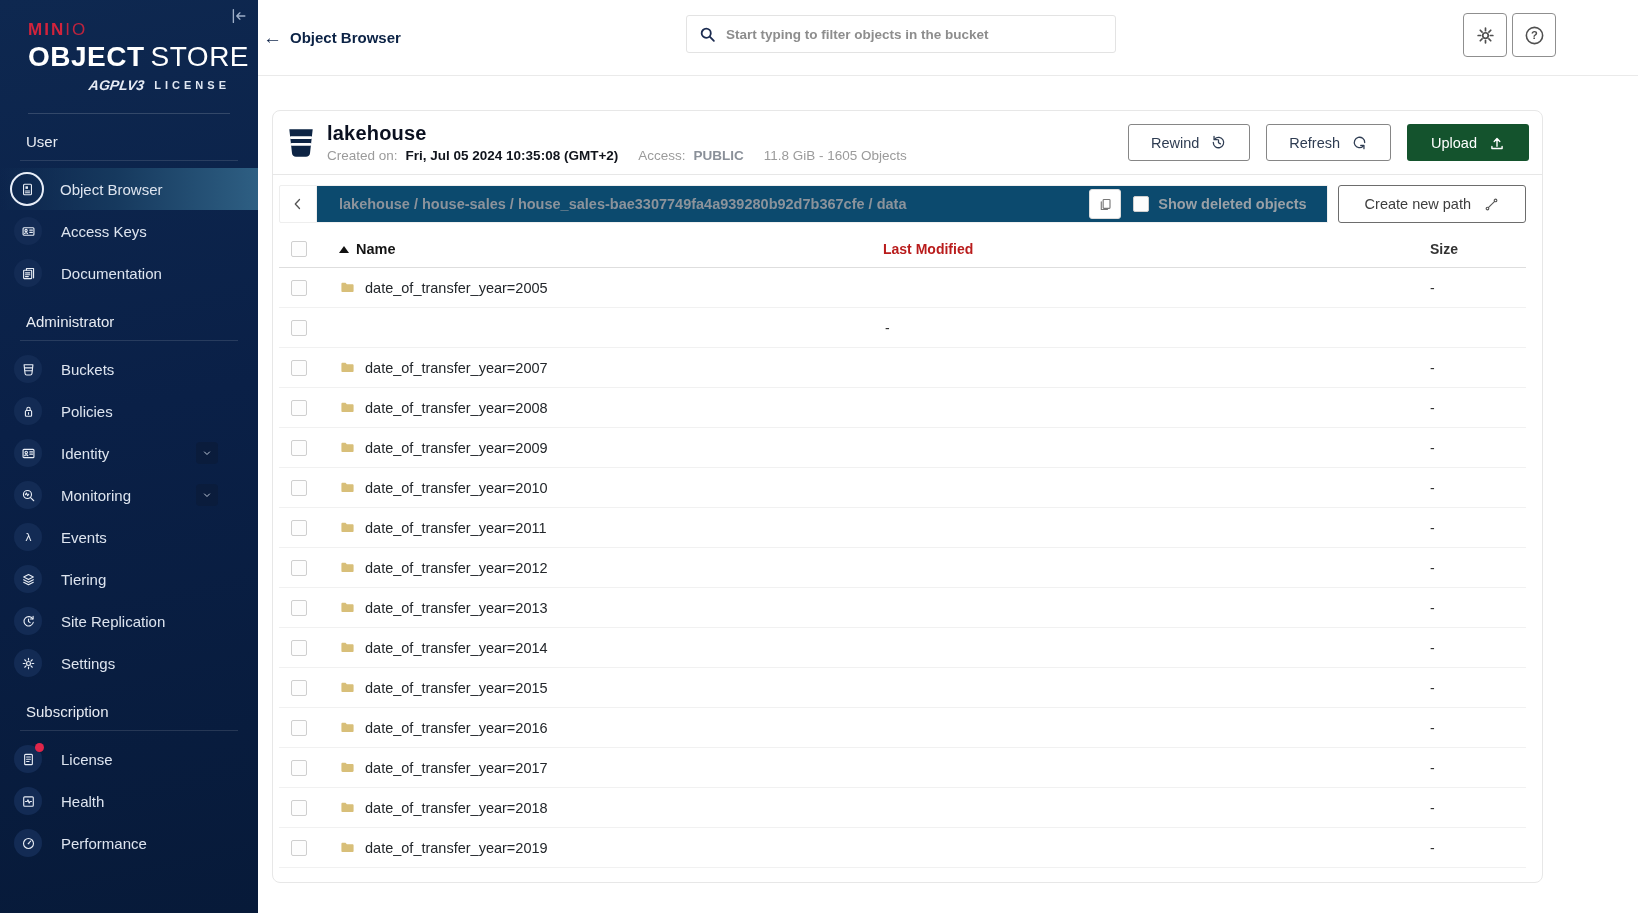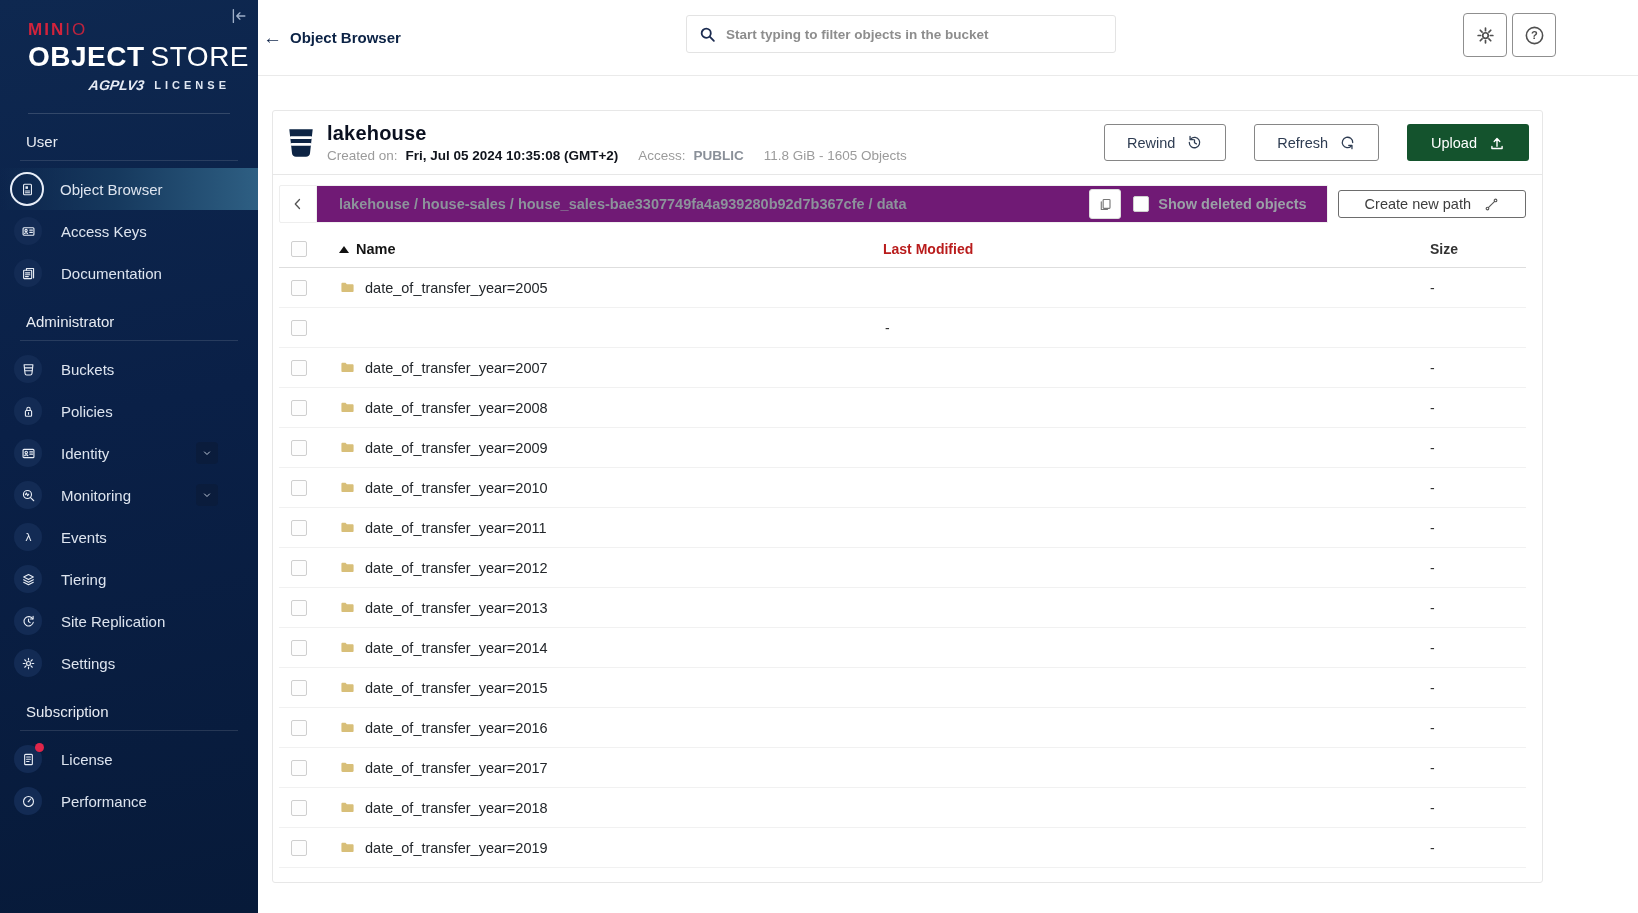--- a/index.html
+++ b/index.html
@@ -56,53 +56,53 @@
   .search-icn { width:17px; height:17px; color:#1b2b50; flex:none; }
   .searchbox input { border:none; outline:none; flex:1; font-family:inherit; font-size:13.5px;
     font-weight:600; color:#333; background:transparent; }
   .searchbox input::placeholder { color:#8d8d8d; opacity:1; }
   .top-actions { position:absolute; right:82px; top:13px; display:flex; gap:5px; }
   .top-actions button { width:44px; height:44px; border:1px solid #8f8f8f; border-radius:4px;
     background:#fff; display:flex; align-items:center; justify-content:center; cursor:pointer; }
   .top-actions .icn { width:21px; height:21px; color:#4f4f4f; }
 
   
-  .card { margin:34px 95px 0 14px; border:1px solid #e7e7e7; border-radius:3px; background:#fff; }
+  .card { margin:34px 95px 0 14px; border:1px solid #e7e7e7; border-radius:8px; background:#fff; }
   .bucket-head { display:flex; align-items:center; padding:11px 13px 11px 15px; border-bottom:1px solid #e7e7e7; }
   .bucket-icn { width:26px; height:30px; color:#0d2444; margin-right:13px; flex:none; }
   .bucket-name { font-size:20px; font-weight:800; color:#0a1020; letter-spacing:.2px; }
   .bucket-sub { display:flex; align-items:center; gap:8px; margin-top:3px; font-size:13.5px; color:#9b9b9b; }
   .bucket-sub .val { font-weight:700; color:#10141c; }
   .bucket-sub .muted { font-weight:700; color:#8a9099; }
   .bucket-sub .sep { margin-left:12px; }
-  .bucket-actions { margin-left:auto; display:flex; gap:28px; align-items:center; }
+  .bucket-actions { margin-left:auto; display:flex; gap:16px; align-items:center; }
   .btn-outline { height:37px; border:1px solid #868686; border-radius:3px; background:#fff;
     color:#2e3c52; font-size:14.5px; font-family:inherit; display:flex; align-items:center;
     gap:11px; padding:0 22px; cursor:pointer; }
   .btn-outline .icn { width:17px; height:17px; color:#2e3c52; }
   .btn-primary { height:37px; border:none; border-radius:3px; background:#14532d; color:#fff;
     font-size:14.5px; font-family:inherit; display:flex; align-items:center; gap:12px;
     padding:0 24px; cursor:pointer; }
   .btn-primary .icn { width:16px; height:16px; color:#fff; }
 
   .browse { padding:10px 16px 14px 6px; }
   .pathbar { display:flex; align-items:center; height:38px; margin-bottom:8px; }
   .nav-back { width:38px; height:38px; border:1px solid #eee; background:#fff;
     display:flex; align-items:center; justify-content:center; cursor:pointer; border-radius:2px 0 0 2px; }
   .nav-back .icn { width:14px; height:14px; color:#555; }
-  .crumb-strip { flex:1; height:38px; background:#701a75; border:1px solid #f0f0f0; border-left:none;
+  .crumb-strip { flex:1; height:38px; background:#0c4a6e; border:1px solid #f0f0f0; border-left:none;
     display:flex; align-items:center; padding:0 20px 0 22px; margin-right:10px; }
   .crumb { flex:1; font-size:14.5px; font-weight:700; color:#8c939b; white-space:nowrap; overflow:hidden; }
   .copy-btn { width:32px; height:30px; border:1px solid #ddd; border-radius:3px; background:#fff;
     display:flex; align-items:center; justify-content:center; cursor:pointer; margin-right:12px; flex:none; }
   .copy-btn .icn { width:15px; height:15px; color:#777; }
   .cbx { width:16px; height:16px; border:1px solid #cfcfcf; border-radius:2px; background:#fdfdfd;
     display:inline-block; flex:none; cursor:pointer; }
   .cbx-label { font-size:14.5px; font-weight:700; color:#9aa0a6; margin-left:9px; cursor:pointer; white-space:nowrap; }
-  .create-path { padding:0 26px; border-color:#6d6d6d; color:#3d3d3d; height:28px; gap:13px; flex:none; }
+  .create-path { padding:0 26px; border-color:#6d6d6d; color:#3d3d3d; height:38px; gap:13px; flex:none; }
   .create-path .icn { width:15px; height:15px; color:#555; }
 
   .tbl-head { display:grid; grid-template-columns:40px 564px 545px 1fr; align-items:center;
     height:37px; border-bottom:1px solid #dedede; font-size:14.5px; font-weight:700; color:#151515; }
   .c-check { display:flex; justify-content:center; align-items:center; }
   .c-name { display:flex; align-items:center; padding-left:20px; gap:7px; }
   .sort-asc { width:0; height:0; border-left:5px solid transparent; border-right:5px solid transparent;
     border-bottom:7px solid #111; display:inline-block; cursor:pointer; }
   .row { display:grid; grid-template-columns:40px 564px 545px 1fr; align-items:center;
     height:40px; border-bottom:1px solid #f1f1f1; cursor:pointer; }
@@ -292,20 +292,31 @@
                 </svg>
               </span>
               <span class="red-dot"></span>
             </span>
             <span>License</span>
           </div>
           <div class="side-item">
             <span class="icon-circle">
               <span class="icn">
                 <svg xmlns="http://www.w3.org/2000/svg" viewBox="0 0 16 16" fill="none" stroke="currentColor" stroke-width="1.2" stroke-linecap="round" stroke-linejoin="round">
+                  <rect x="2.9" y="3" width="10.2" height="10" rx="1"></rect>
+                  <path d="M4.8 8h1.7l.9-1.8 1.3 3.5 1-1.7h1.5"></path>
+                </svg>
+              </span>
+            </span>
+            <span>Health</span>
+          </div>
+          <div class="side-item">
+            <span class="icon-circle">
+              <span class="icn">
+                <svg xmlns="http://www.w3.org/2000/svg" viewBox="0 0 16 16" fill="none" stroke="currentColor" stroke-width="1.2" stroke-linecap="round" stroke-linejoin="round">
                   <circle cx="8" cy="8" r="5.3"></circle>
                   <path d="M8 8l2.2-2.5"></path>
                   <circle cx="8" cy="8" r="0.9" fill="currentColor" stroke="none"></circle>
                 </svg>
               </span>
             </span>
             <span>Performance</span>
           </div>
         </div>
       </nav>

